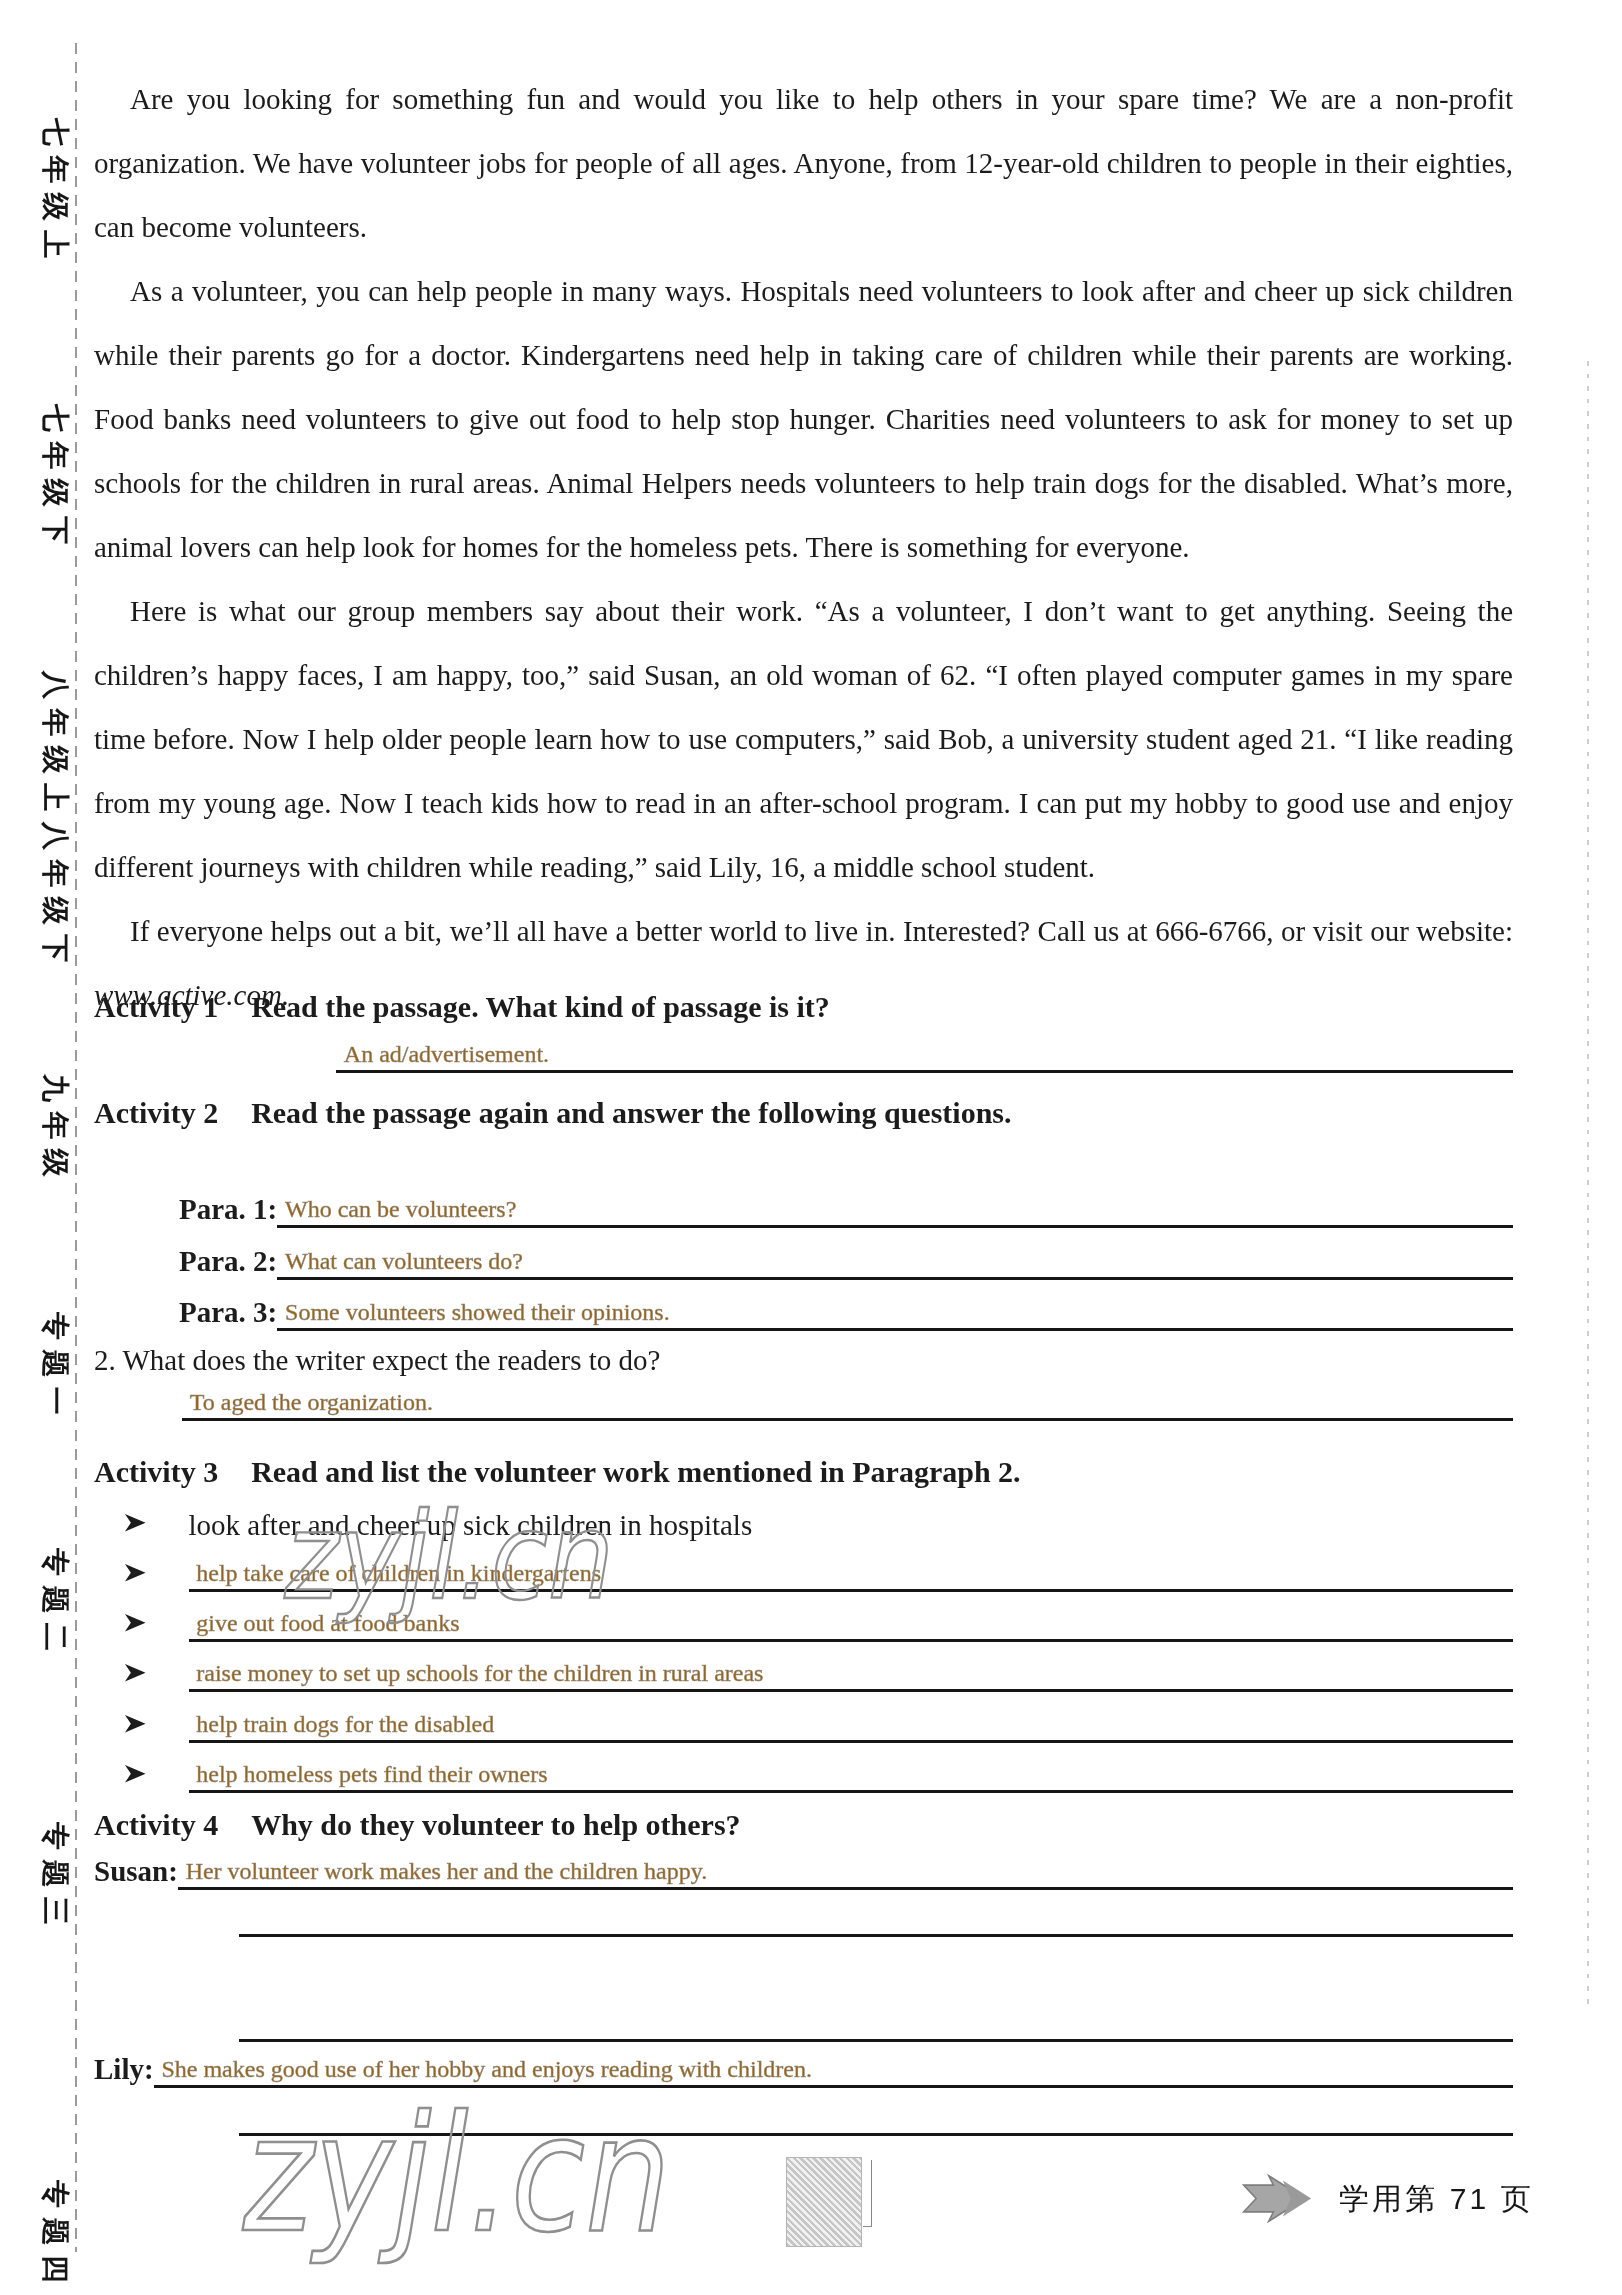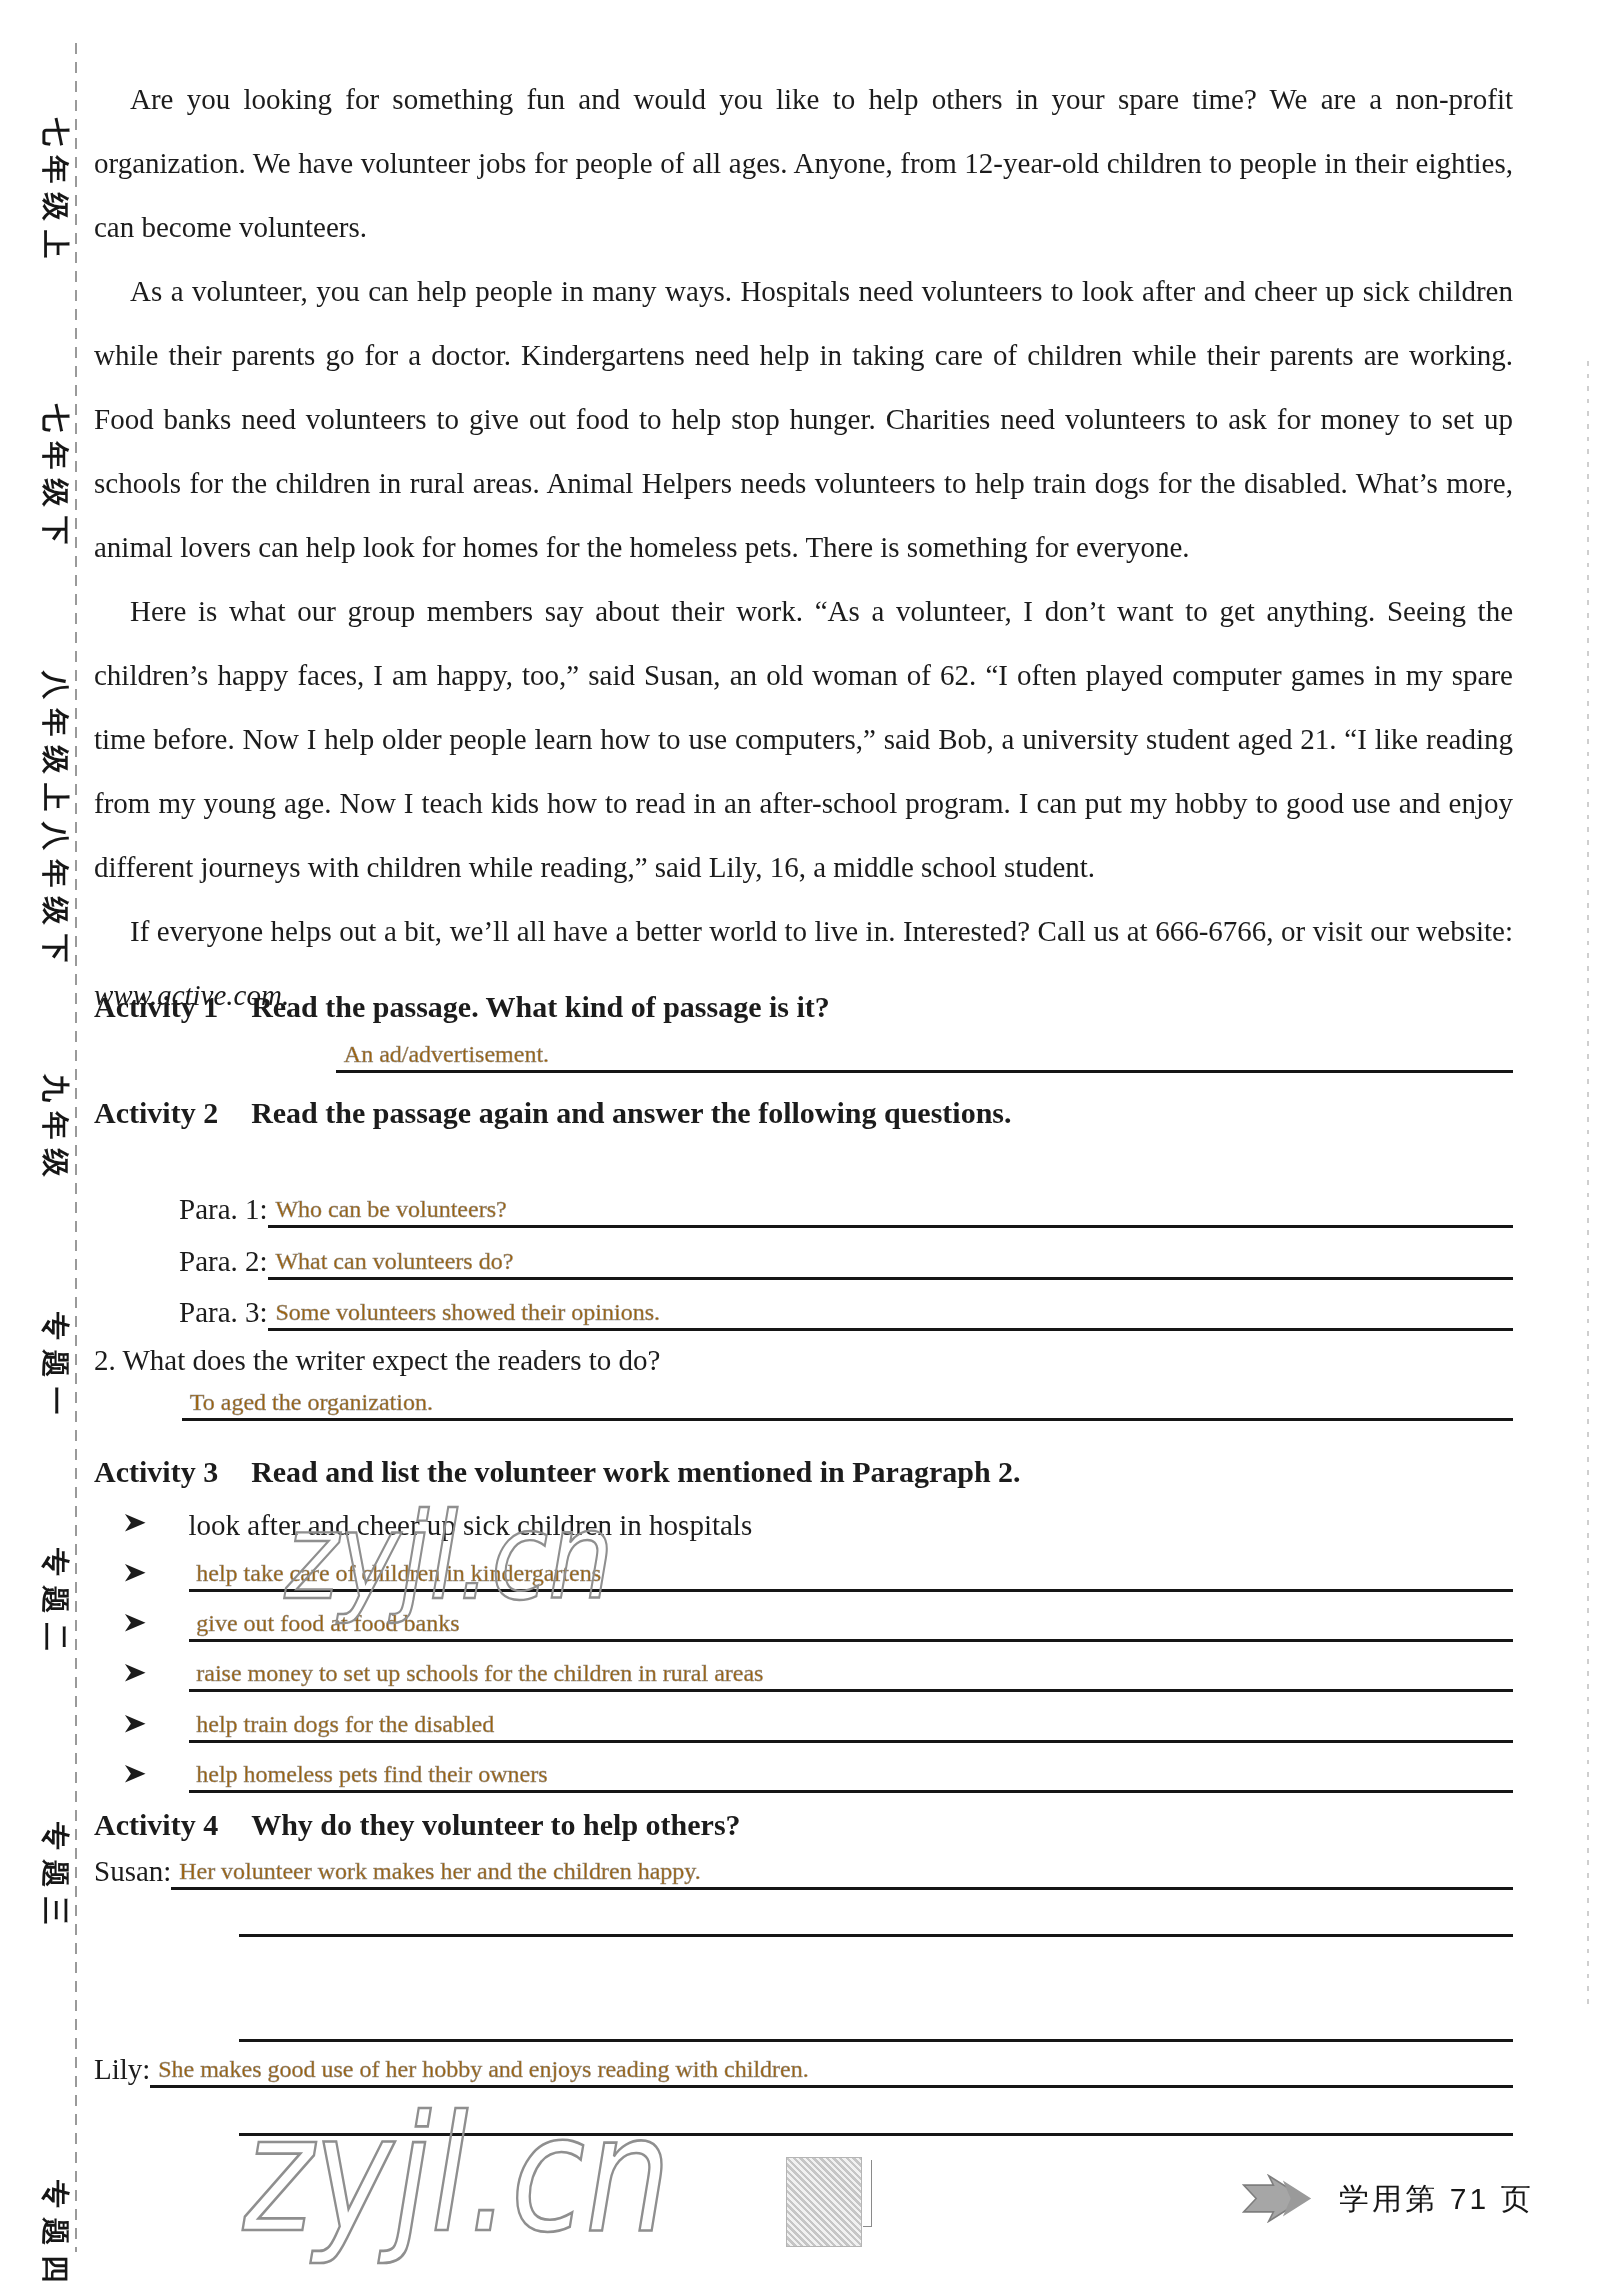--- a/index.html
+++ b/index.html
@@ -41,21 +41,21 @@
   }
   .act-head .act-title{margin-left:33px;margin-top:12px;}
   .q-line{
     position:absolute;left:94px;width:1419px;
     font-size:29px;white-space:nowrap;
   }
   .ans-row{
     position:absolute;display:flex;align-items:flex-end;
   }
   .ans-row .row-label{
-    flex:none;font-size:29px;color:#1c1c1c;padding-bottom:1.6px;white-space:nowrap;
+    flex:none;font-size:29px;color:#1c1c1c;padding-bottom:1.6px;white-space:nowrap;font-weight:bold;
   }
   .ans-line{
     flex:1;border-bottom:3.1px solid #161616;
     font-size:24px;color:#a16207;
     -webkit-text-stroke:0.5px #8d8d8d;
     padding:0 0 1.6px 7.8px;white-space:nowrap;overflow:hidden;
   }
   .blank-line{
     position:absolute;border-bottom:3.1px solid #161616;height:0;
   }

